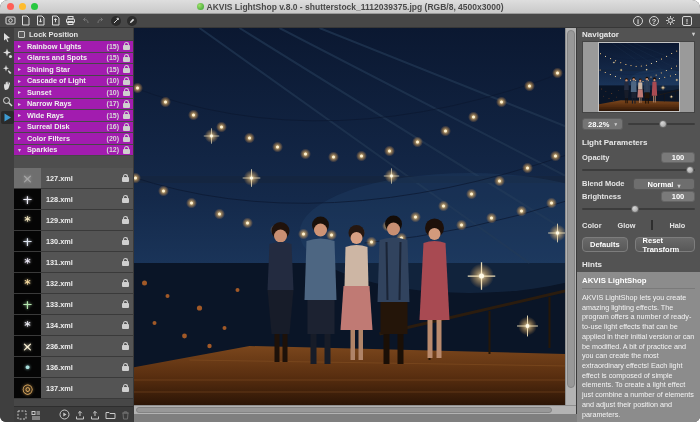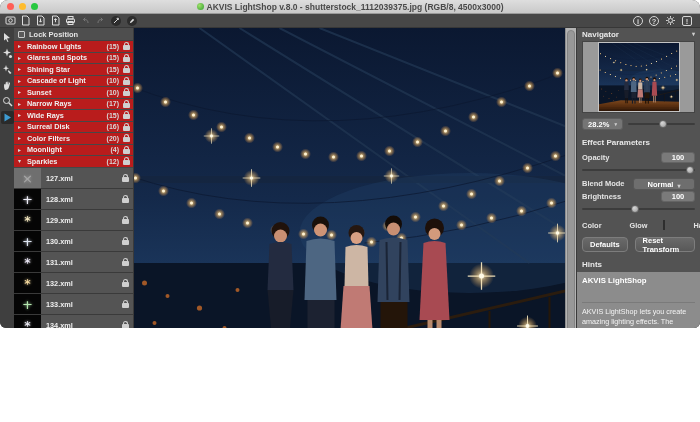--- a/index.html
+++ b/index.html
@@ -1,17 +1,17 @@
 <!DOCTYPE html>
 <html><head>
 <meta charset="utf-8">
 <style>
   html,body{margin:0;padding:0;background:#ffffff;font-family:"Liberation Sans",sans-serif;}
   *{box-sizing:border-box;}
-  .window{position:relative;width:700px;height:328px;background:#4e4e4e;border-radius:8px 8px 6px 6px;overflow:hidden;}
+  .window{position:relative;width:700px;height:422px;background:#4e4e4e;border-radius:8px 8px 6px 6px;overflow:hidden;}
 
   
   .titlebar{position:absolute;left:0;top:0;width:700px;height:14px;background:linear-gradient(#dedede,#c9c9c9);display:flex;align-items:center;border-bottom:1px solid #9a9a9a;}
   .traffic{display:flex;gap:5px;margin-left:7px;}
   .tl{width:7px;height:7px;border-radius:50%;}
   .tl.red{background:#ff5f57;} .tl.yellow{background:#febc2e;} .tl.green{background:#28c840;}
   .title-center{position:absolute;left:0;right:0;display:flex;justify-content:center;align-items:center;gap:3px;pointer-events:none;}
   .app-dot{width:7px;height:7px;border-radius:50%;background:radial-gradient(circle at 35% 35%,#9fe06a,#2f9e2f);flex:0 0 auto;}
   .title-text{font-size:8.5px;font-weight:bold;color:#4a4a4a;white-space:nowrap;}
 
@@ -31,21 +31,21 @@
   .tool{width:13px;height:13px;display:flex;align-items:center;justify-content:center;border-radius:2px;}
   .tool.active{background:#2a2a2a;}
 
   
   .effects{position:absolute;left:14px;top:28px;width:120px;height:394px;background:#4e4e4e;display:flex;flex-direction:column;border-right:1px solid #3a3a3a;}
   .panel-title{height:13px;line-height:13px;padding-left:6px;font-size:8px;font-weight:bold;color:#e8e8e8;background:#4e4e4e;border-bottom:1px solid #424242;}
   .lock-row{height:13px;display:flex;align-items:center;gap:4px;padding-left:4px;border-bottom:1px solid #424242;}
   .checkbox{width:7px;height:7px;border:1px solid #c9c9c9;background:#5a5a5a;border-radius:1px;}
   .lock-row span.lbl{font-size:7.5px;font-weight:bold;color:#e4e4e4;text-align:center;}
   .groups{height:127px;overflow:hidden;display:flex;flex-direction:column;}
-  .group-row{flex:0 0 11.5px;display:flex;align-items:center;background:#b91c1c;border-bottom:1px solid #474747;padding:0 3px 0 4px;gap:3px;cursor:pointer;}
+  .group-row{flex:0 0 11.5px;display:flex;align-items:center;background:#a21caf;border-bottom:1px solid #474747;padding:0 3px 0 4px;gap:3px;cursor:pointer;}
   .tri{width:6px;font-size:6px;color:#d8d8d8;line-height:1;}
   .tri::before{content:"\25B8";}
   .group-row.expanded .tri::before{content:"\25BE";}
   .gname{flex:1;font-size:7.3px;font-weight:bold;color:#efefef;white-space:nowrap;overflow:hidden;}
   .gcount{font-size:7px;font-weight:bold;color:#d8d8d8;margin-right:1px;}
   .lock{width:7px;height:5px;background:#cfcfcf;border-radius:1px;position:relative;margin-top:3px;flex:0 0 auto;}
   .lock::before{content:"";position:absolute;top:-3px;left:1px;width:3px;height:3px;border:1px solid #cfcfcf;border-bottom:none;border-radius:3px 3px 0 0;}
   .presets{flex:1;overflow:hidden;background:#474747;display:flex;flex-direction:column;}
   .preset-row{flex:0 0 20.5px;display:flex;align-items:center;border-bottom:1px solid #3a3a3a;background:#545454;padding-right:4px;gap:5px;cursor:pointer;}
   .thumb{width:27px;height:20px;background:#050505;display:flex;align-items:center;justify-content:center;flex:0 0 auto;}
@@ -79,27 +79,27 @@
   .section-title{font-size:8px;font-weight:bold;color:#e8e8e8;margin:6px 0 4px;}
   .param-row{display:flex;align-items:center;justify-content:space-between;height:13px;}
   .param-label{font-size:7.5px;font-weight:bold;color:#e4e4e4;}
   .value-box{width:34px;height:11px;background:#7a7a7a;border:1px solid #646464;border-radius:3px;color:#fff;font-size:7.5px;font-weight:bold;text-align:center;line-height:10px;}
   .dropdown{width:62px;height:12px;background:#6e6e6e;border:1px solid #575757;border-radius:3px;color:#fff;font-size:7.5px;font-weight:bold;display:flex;align-items:flex-end;justify-content:center;gap:4px;}
   .pslider{position:relative;height:10px;margin:1px 0 2px;}
   .pslider::before{content:"";position:absolute;left:0;right:0;top:4px;height:2px;background:#3c3c3c;border-radius:1px;}
   .pslider .handle{top:1px;}
   .color-row{display:flex;align-items:flex-end;height:14px;gap:16px;}
   .color-row .param-label{flex:1;}
-  .swatch-label{font-size:7.3px;font-weight:bold;color:#e4e4e4;margin-left:12px;}
+  .swatch-label{font-size:7.3px;font-weight:bold;color:#e4e4e4;}
   .swatch{width:19px;height:10px;background:#ffffff;border:1px solid #2e2e2e;}
   .btn-row{display:flex;justify-content:center;gap:7px;margin-top:7px;}
   .btn{height:15px;background:linear-gradient(#6a6a6a,#585858);border:1px solid #7d7d7d;border-radius:4px;color:#fff;font-size:7.5px;font-weight:bold;display:flex;align-items:center;justify-content:center;padding:0 7px;}
   .hints-title{font-size:8px;font-weight:bold;color:#e8e8e8;margin:8px 0 3px;}
   .hints-box{background:#8c8c8c;margin:0 -5px;padding:4px 5px 6px;height:158px;}
-  .hints-heading{font-size:7.8px;font-weight:bold;color:#ffffff;margin-bottom:4px;border-bottom:1px solid #7a7a7a;padding-bottom:17px;}
+  .hints-heading{font-size:7.8px;font-weight:bold;color:#ffffff;margin-bottom:4px;border-bottom:1px solid #7a7a7a;padding-bottom:3px;}
   .hints-body{font-size:7.2px;line-height:1.35;color:#f4f4f4;}
 </style>
 </head>
 <body>
 
 <svg width="0" height="0" style="position:absolute">
   <defs>
     <linearGradient id="sky" x1="0" y1="0" x2="0" y2="1">
       <stop offset="0" stop-color="#0b1831"></stop>
         <stop offset=".45" stop-color="#14294a"></stop>
@@ -416,26 +416,20 @@
           <span class="gname">Surreal Disk</span>
           <span class="gcount">(16)</span>
           <span class="lock"></span>
         </div>
         <div class="group-row">
           <span class="tri"></span>
           <span class="gname">Color Filters</span>
           <span class="gcount">(20)</span>
           <span class="lock"></span>
         </div>
-        <div class="group-row">
-          <span class="tri"></span>
-          <span class="gname">Moonlight</span>
-          <span class="gcount">(4)</span>
-          <span class="lock"></span>
-        </div>
         <div class="group-row expanded">
           <span class="tri"></span>
           <span class="gname">Sparkles</span>
           <span class="gcount">(12)</span>
           <span class="lock"></span>
         </div>
     </div>
     <div class="presets">
       <div class="preset-row">
           <span class="thumb" style="background: rgb(111, 111, 111);">
@@ -572,21 +566,21 @@
     <div class="zoom-row">
       <span class="zoom-box">
           <span>28.2%</span>
           <span class="chev">▾</span>
         </span>
       <span class="slider">
           <span class="handle h50"></span>
         </span>
     </div>
 
-    <div class="section-title">Effect Parameters</div>
+    <div class="section-title">Light Parameters</div>
 
     <div class="param-row">
       <span class="param-label">Opacity</span>
       <span class="value-box">100</span>
     </div>
     <div class="pslider">
         <span class="handle h97"></span>
       </div>
 
     <div class="param-row">

